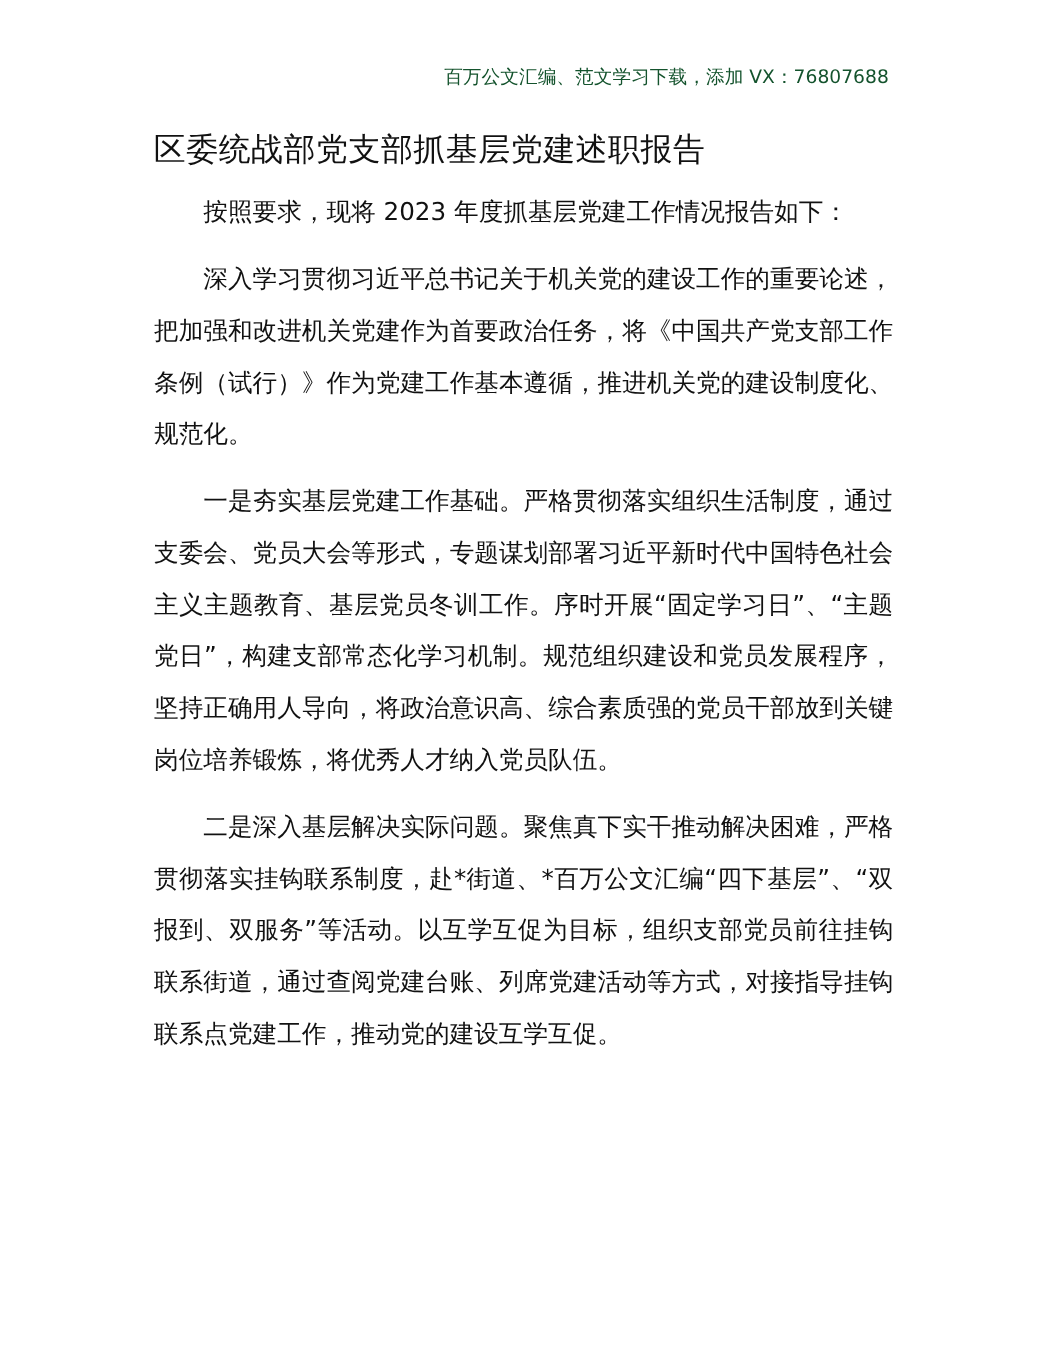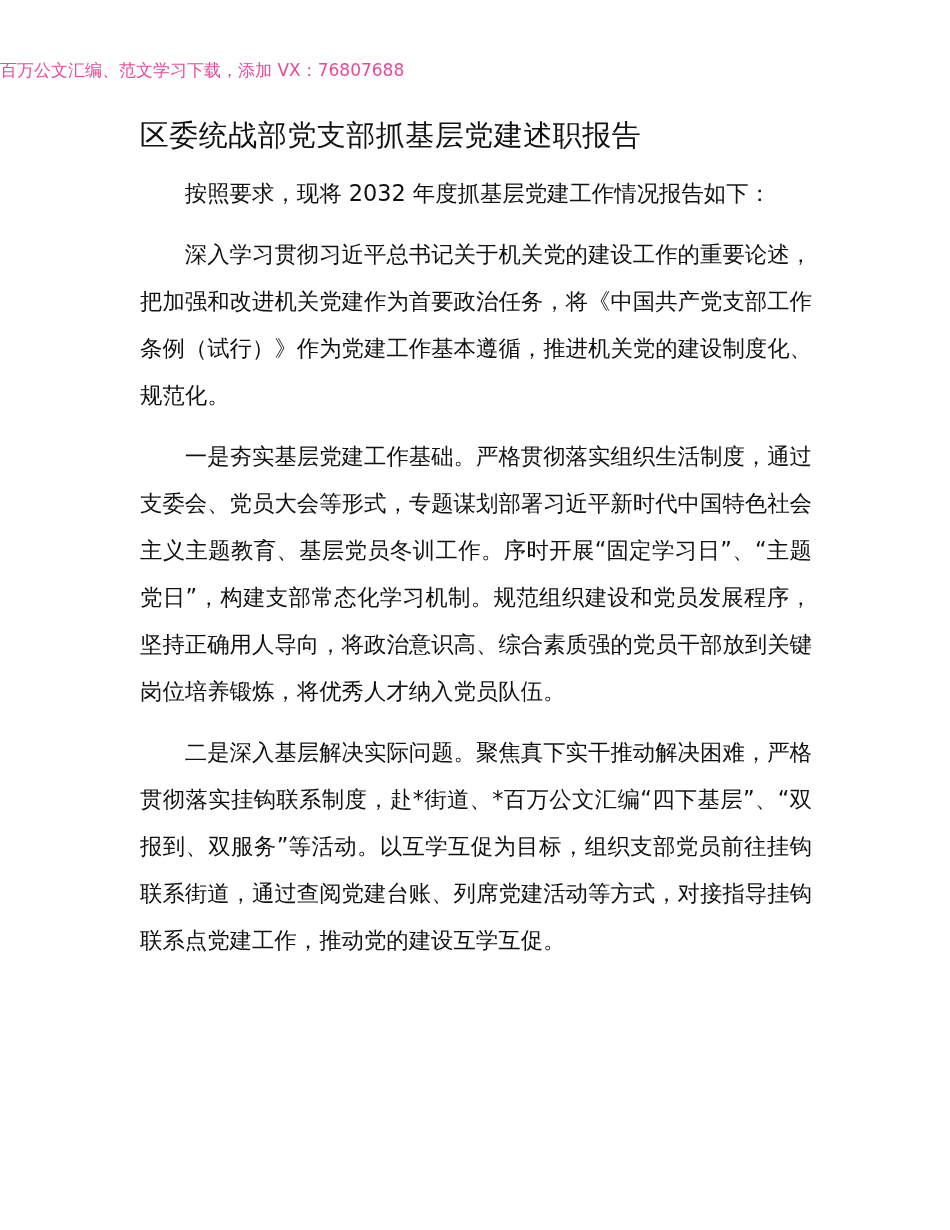--- a/index.html
+++ b/index.html
@@ -13,23 +13,23 @@
       position: relative;
       overflow: hidden;
       font-family: "DejaVu Sans", "Liberation Sans", sans-serif;
       color: #111111;
     }
     .watermark {
       position: absolute;
       top: 56px;
       left: 0;
       width: 808px;
-      text-align: left;
+      text-align: right;
       font-size: 17px;
-      color: #ec4899;
+      color: #14532d;
       letter-spacing: 0px;
       line-height: 28px;
     }
     .title {
       position: absolute;
       top: 113px;
       left: 0;
       width: 781px;
       text-align: center;
       font-size: 29px;
@@ -56,17 +56,17 @@
     }
   </style>
 </head>
 <body>
 
 <div class="watermark">百万公文汇编、范文学习下载，添加 VX：76807688</div>
 
 <div class="title">区委统战部党支部抓基层党建述职报告</div>
 
 <div class="body-text">
-  <p class="para">按照要求，现将 2032 年度抓基层党建工作情况报告如下：</p>
+  <p class="para">按照要求，现将 2023 年度抓基层党建工作情况报告如下：</p>
   <p class="para gap">深入学习贯彻习近平总书记关于机关党的建设工作的重要论述，把加强和改进机关党建作为首要政治任务，将《中国共产党支部工作条例（试行）》作为党建工作基本遵循，推进机关党的建设制度化、规范化。</p>
   <p class="para gap">一是夯实基层党建工作基础。严格贯彻落实组织生活制度，通过支委会、党员大会等形式，专题谋划部署习近平新时代中国特色社会主义主题教育、基层党员冬训工作。序时开展“固定学习日”、“主题党日”，构建支部常态化学习机制。规范组织建设和党员发展程序，坚持正确用人导向，将政治意识高、综合素质强的党员干部放到关键岗位培养锻炼，将优秀人才纳入党员队伍。</p>
   <p class="para gap">二是深入基层解决实际问题。聚焦真下实干推动解决困难，严格贯彻落实挂钩联系制度，赴*街道、*百万公文汇编“四下基层”、“双报到、双服务”等活动。以互学互促为目标，组织支部党员前往挂钩联系街道，通过查阅党建台账、列席党建活动等方式，对接指导挂钩联系点党建工作，推动党的建设互学互促。</p>
 </div>
 
 </body></html>

